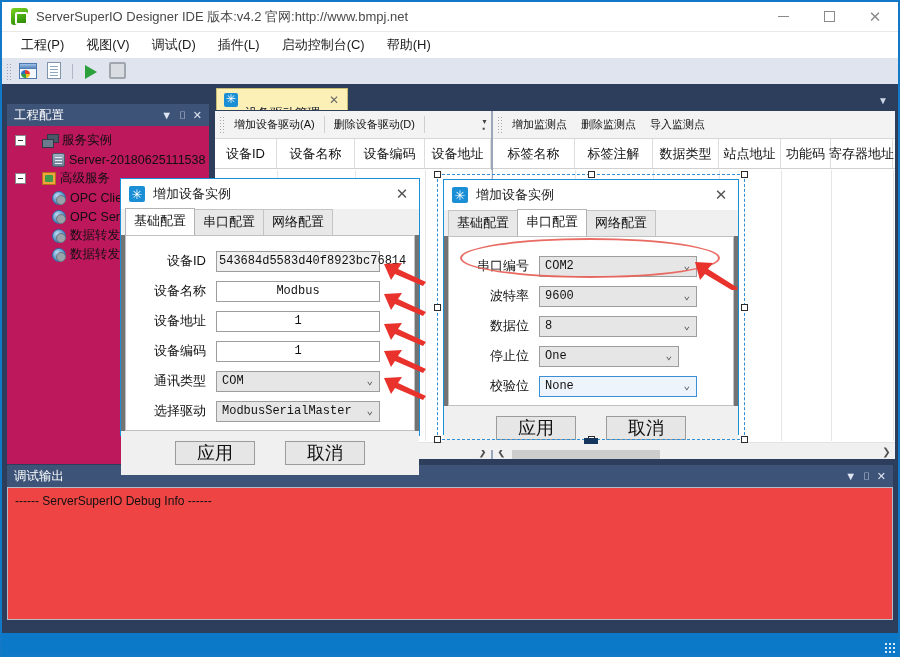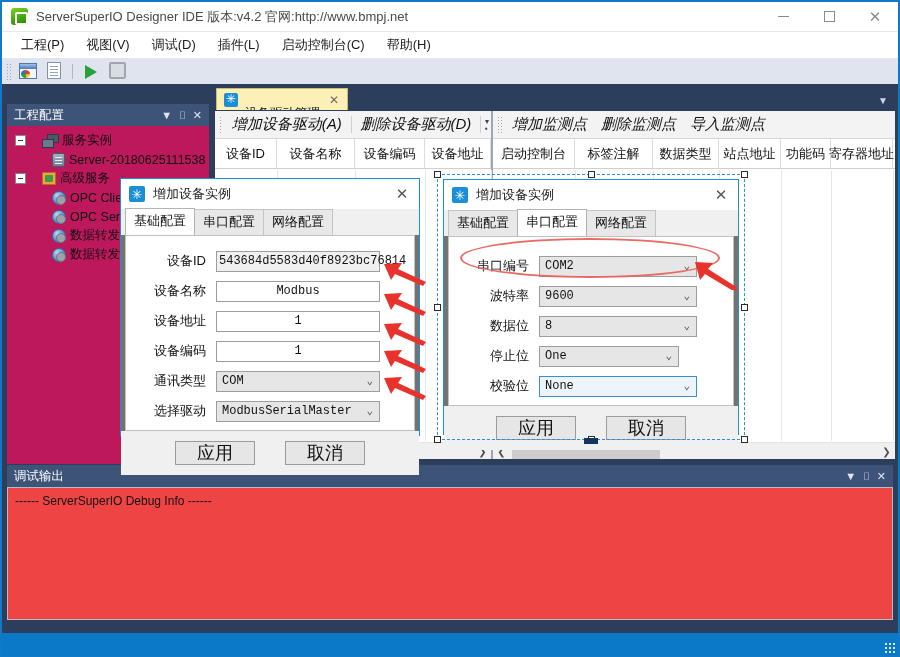--- a/index.html
+++ b/index.html
@@ -217,21 +217,21 @@
   .pane-right { flex: 1; }
   .pane-toolbar {
     height: 28px; background: #f3f3f3; border-bottom: 1px solid #d7d7d7;
     display: flex; align-items: center; padding-left: 2px;
   }
   .ptb-grip {
     width: 6px; height: 18px; margin: 0 2px;
     background-image: radial-gradient(#a7a7a7 0.6px, transparent 0.7px);
     background-size: 3px 3px;
   }
-  .ptb-btn { font-size: 15px; color: #111; padding: 3px 7px; white-space: nowrap; font-style: italic; }
+  .ptb-btn { font-size: 11px; color: #111; padding: 3px 7px; white-space: nowrap; }
   .ptb-sep { width: 1px; height: 17px; background: #cfcfcf; margin: 0 2px; }
   .ptb-overflow {
     margin-left: auto; width: 13px; height: 26px; display: flex; flex-direction: column;
     align-items: center; justify-content: center; color: #444; font-size: 8px; line-height: 7px;
   }
   .grid-head {
     height: 30px; display: flex; background: #ffffff;
     border-bottom: 1px solid #d0d0d0;
   }
   .gh {
@@ -499,21 +499,21 @@
         </div>
 
         <div class="pane pane-right">
           <div class="pane-toolbar">
             <div class="ptb-grip"></div>
             <div class="ptb-btn">增加监测点</div>
             <div class="ptb-btn">删除监测点</div>
             <div class="ptb-btn">导入监测点</div>
           </div>
           <div class="grid-head">
-            <div class="gh" style="width:82px">启动控制台</div>
+            <div class="gh" style="width:82px">标签名称</div>
             <div class="gh" style="width:78px">标签注解</div>
             <div class="gh" style="width:66px">数据类型</div>
             <div class="gh" style="width:62px">站点地址</div>
             <div class="gh" style="width:50px">功能码</div>
             <div class="gh" style="width:62px">寄存器地址</div>
           </div>
           <div class="grid-body">
             <div class="grid-colline" style="left:82px"></div>
             <div class="grid-colline" style="left:160px"></div>
             <div class="grid-colline" style="left:226px"></div>

